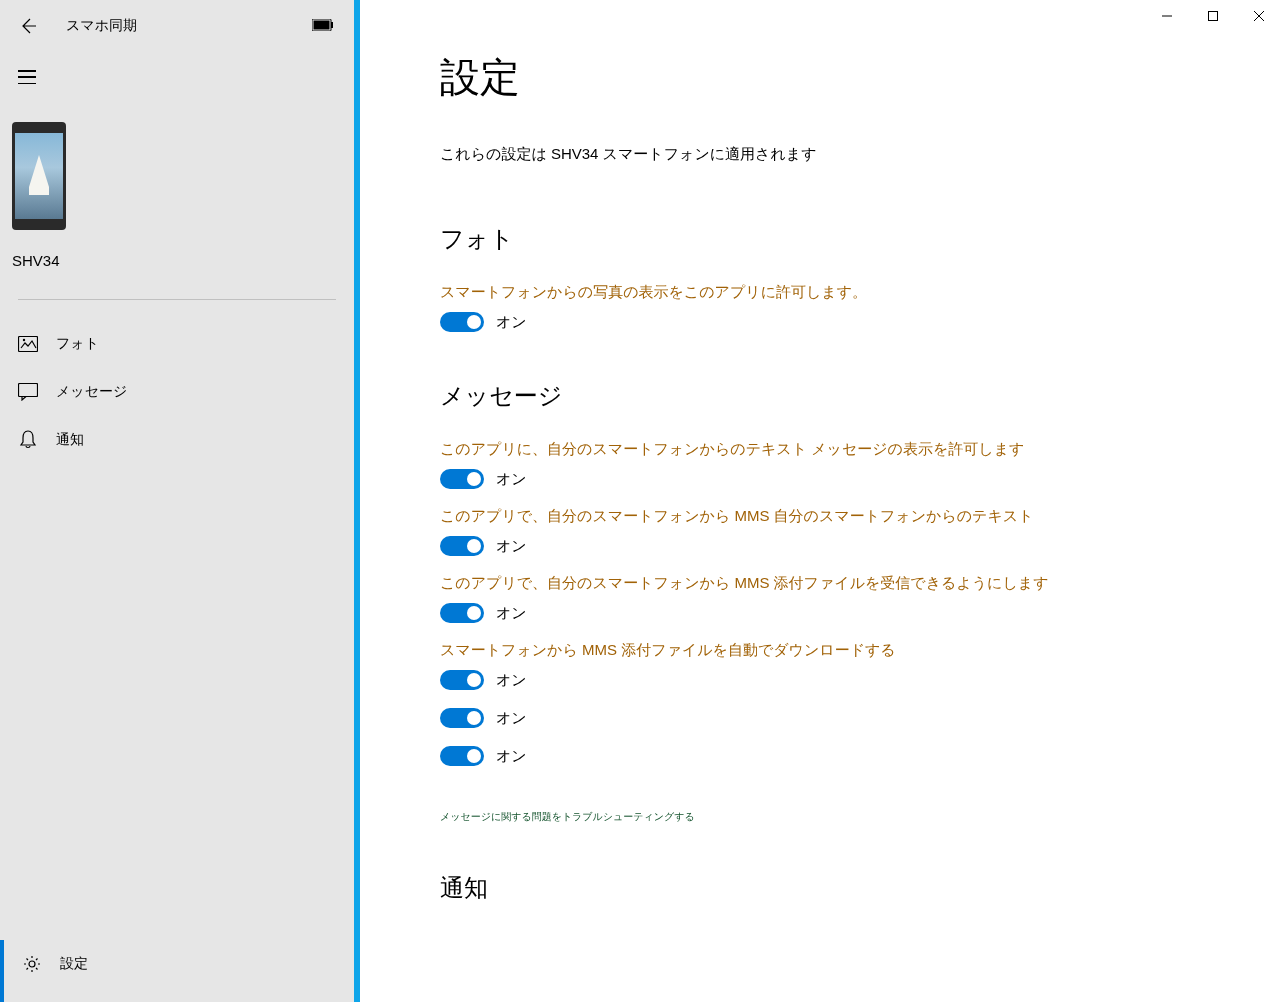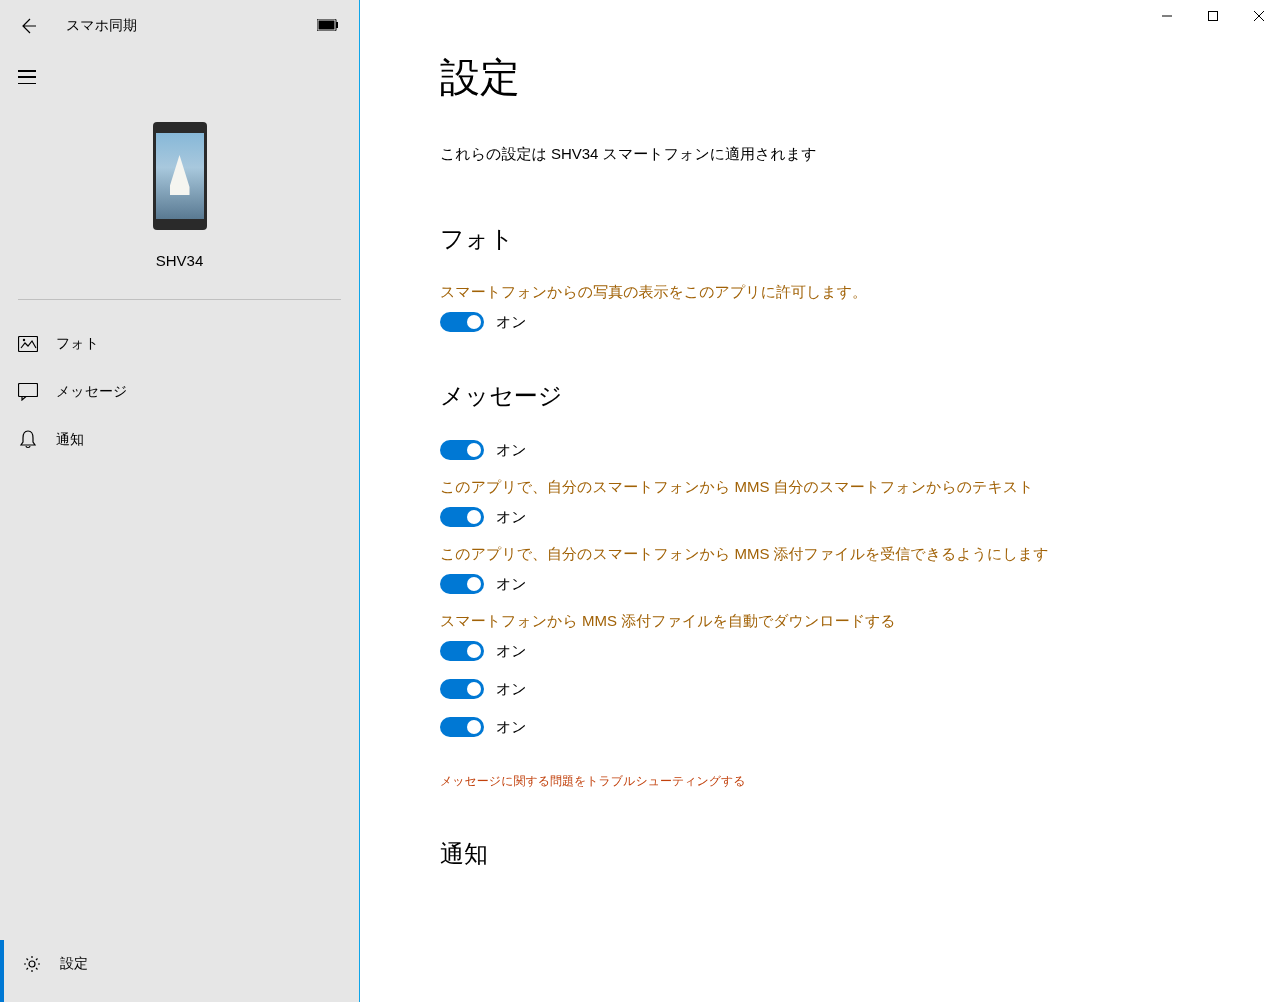--- a/index.html
+++ b/index.html
@@ -12,21 +12,21 @@
       display: flex;
       width: 1282px;
       height: 1002px;
       background: #ffffff;
       overflow: hidden;
     }
     .sidebar {
       width: 360px;
       height: 100%;
       background: #e6e6e6;
-      border-right: 1px solid #0ea5e9;
+      border-right: 6px solid #0ea5e9;
       display: flex;
       flex-direction: column;
       position: relative;
     }
     .sidebar-header {
       display: flex;
       align-items: center;
       padding: 16px 18px;
       gap: 28px;
     }
@@ -55,21 +55,20 @@
       flex-direction: column;
       justify-content: space-between;
     }
     .hamburger-lines span {
       height: 1.5px;
       background: #000;
     }
     .phone-section {
       display: flex;
       flex-direction: column;
-      align-items: center;
       padding: 28px 12px 20px;
     }
     .phone-frame {
       width: 54px;
       height: 108px;
       background: #2a2a2a;
       border-radius: 4px;
       padding: 6px 3px;
       display: flex;
       align-items: center;
@@ -205,24 +204,24 @@
       border-radius: 50%;
     }
     .toggle-state {
       font-size: 15px;
       color: #000;
     }
     .section {
       margin-bottom: 48px;
     }
     .link {
-      color: #c2410c;
-      font-size: 12px;
-      cursor: pointer;
-      margin-top: 18px;
+      color: #14532d;
+      font-size: 10px;
+      cursor: pointer;
+      margin-top: 26px;
       display: inline-block;
     }
     svg { display: block; }
   </style>
 </head>
 <body>
 
 <div class="sidebar">
   <div class="sidebar-header">
     <div class="back-arrow">
@@ -330,20 +329,21 @@
           <div class="toggle"></div>
           <span class="toggle-state">オン</span>
         </div>
       </div>
     </div>
 
     <div class="section">
       <h2 class="section-title">メッセージ</h2>
 
       <div class="setting-item">
+        <div class="setting-label">このアプリに、自分のスマートフォンからのテキスト メッセージの表示を許可します</div>
         <div class="toggle-row">
           <div class="toggle"></div>
           <span class="toggle-state">オン</span>
         </div>
       </div>
 
       <div class="setting-item">
         <div class="setting-label">このアプリで、自分のスマートフォンから MMS 自分のスマートフォンからのテキスト</div>
         <div class="toggle-row">
           <div class="toggle"></div>

